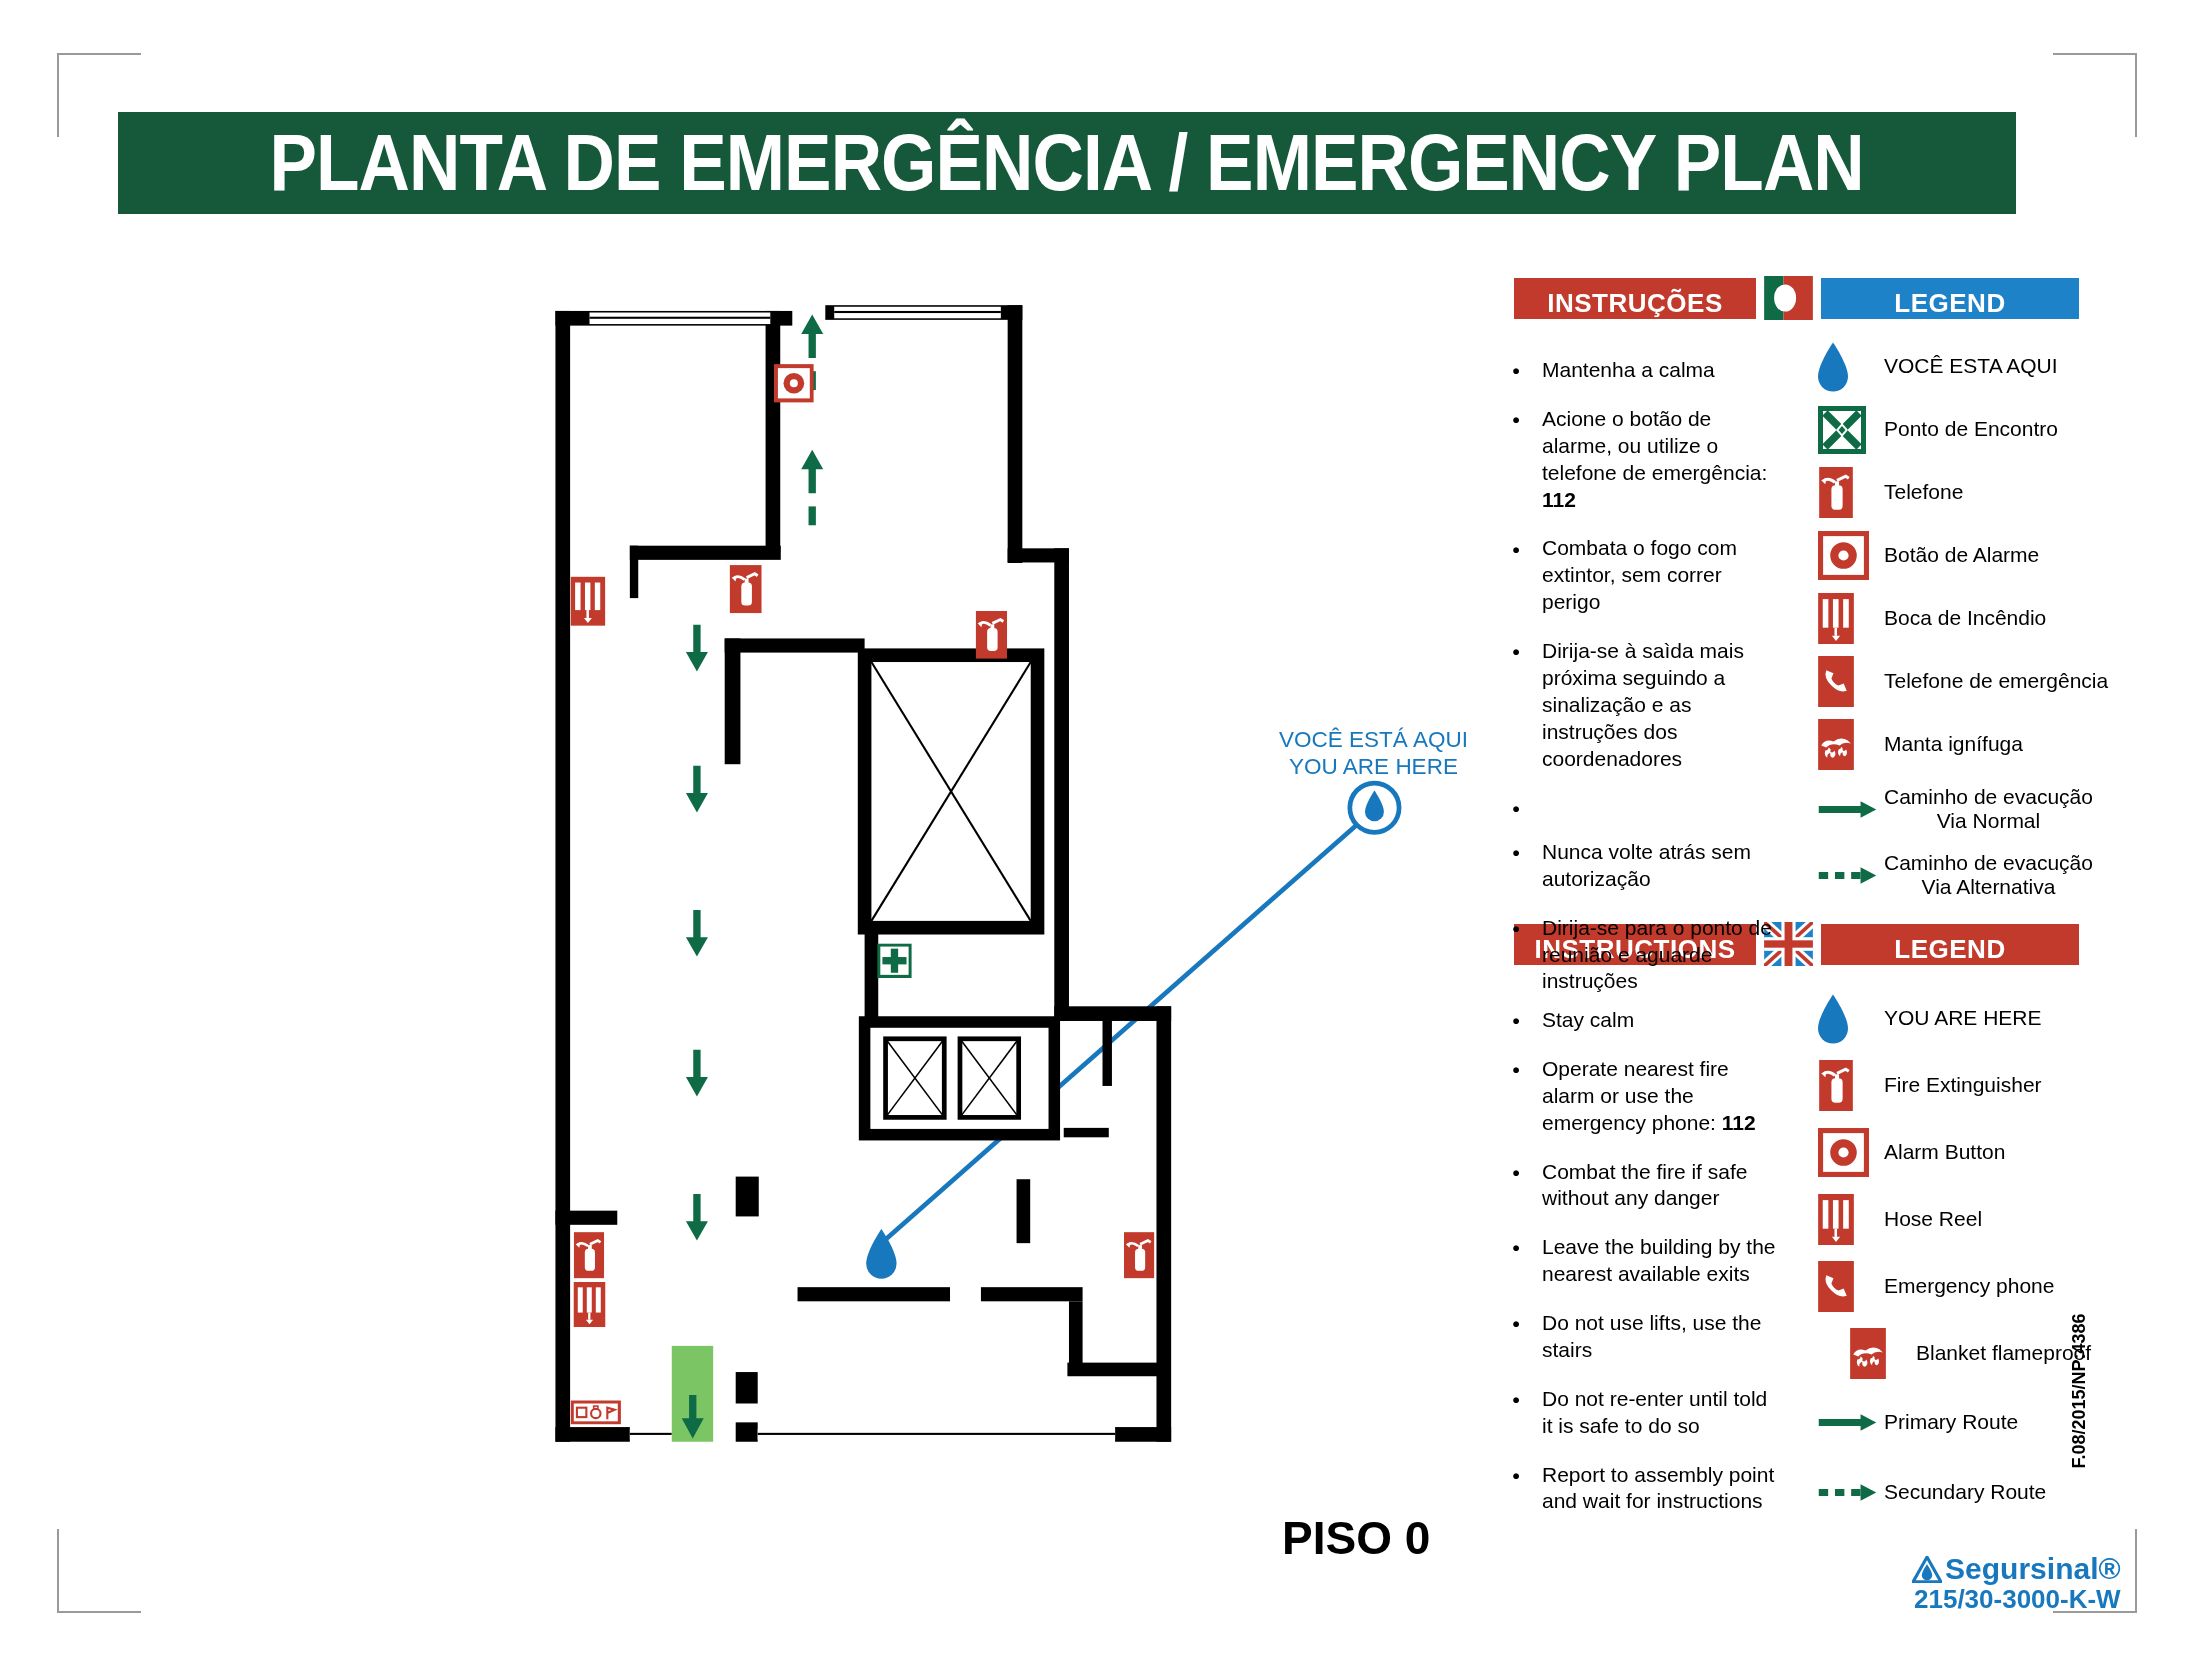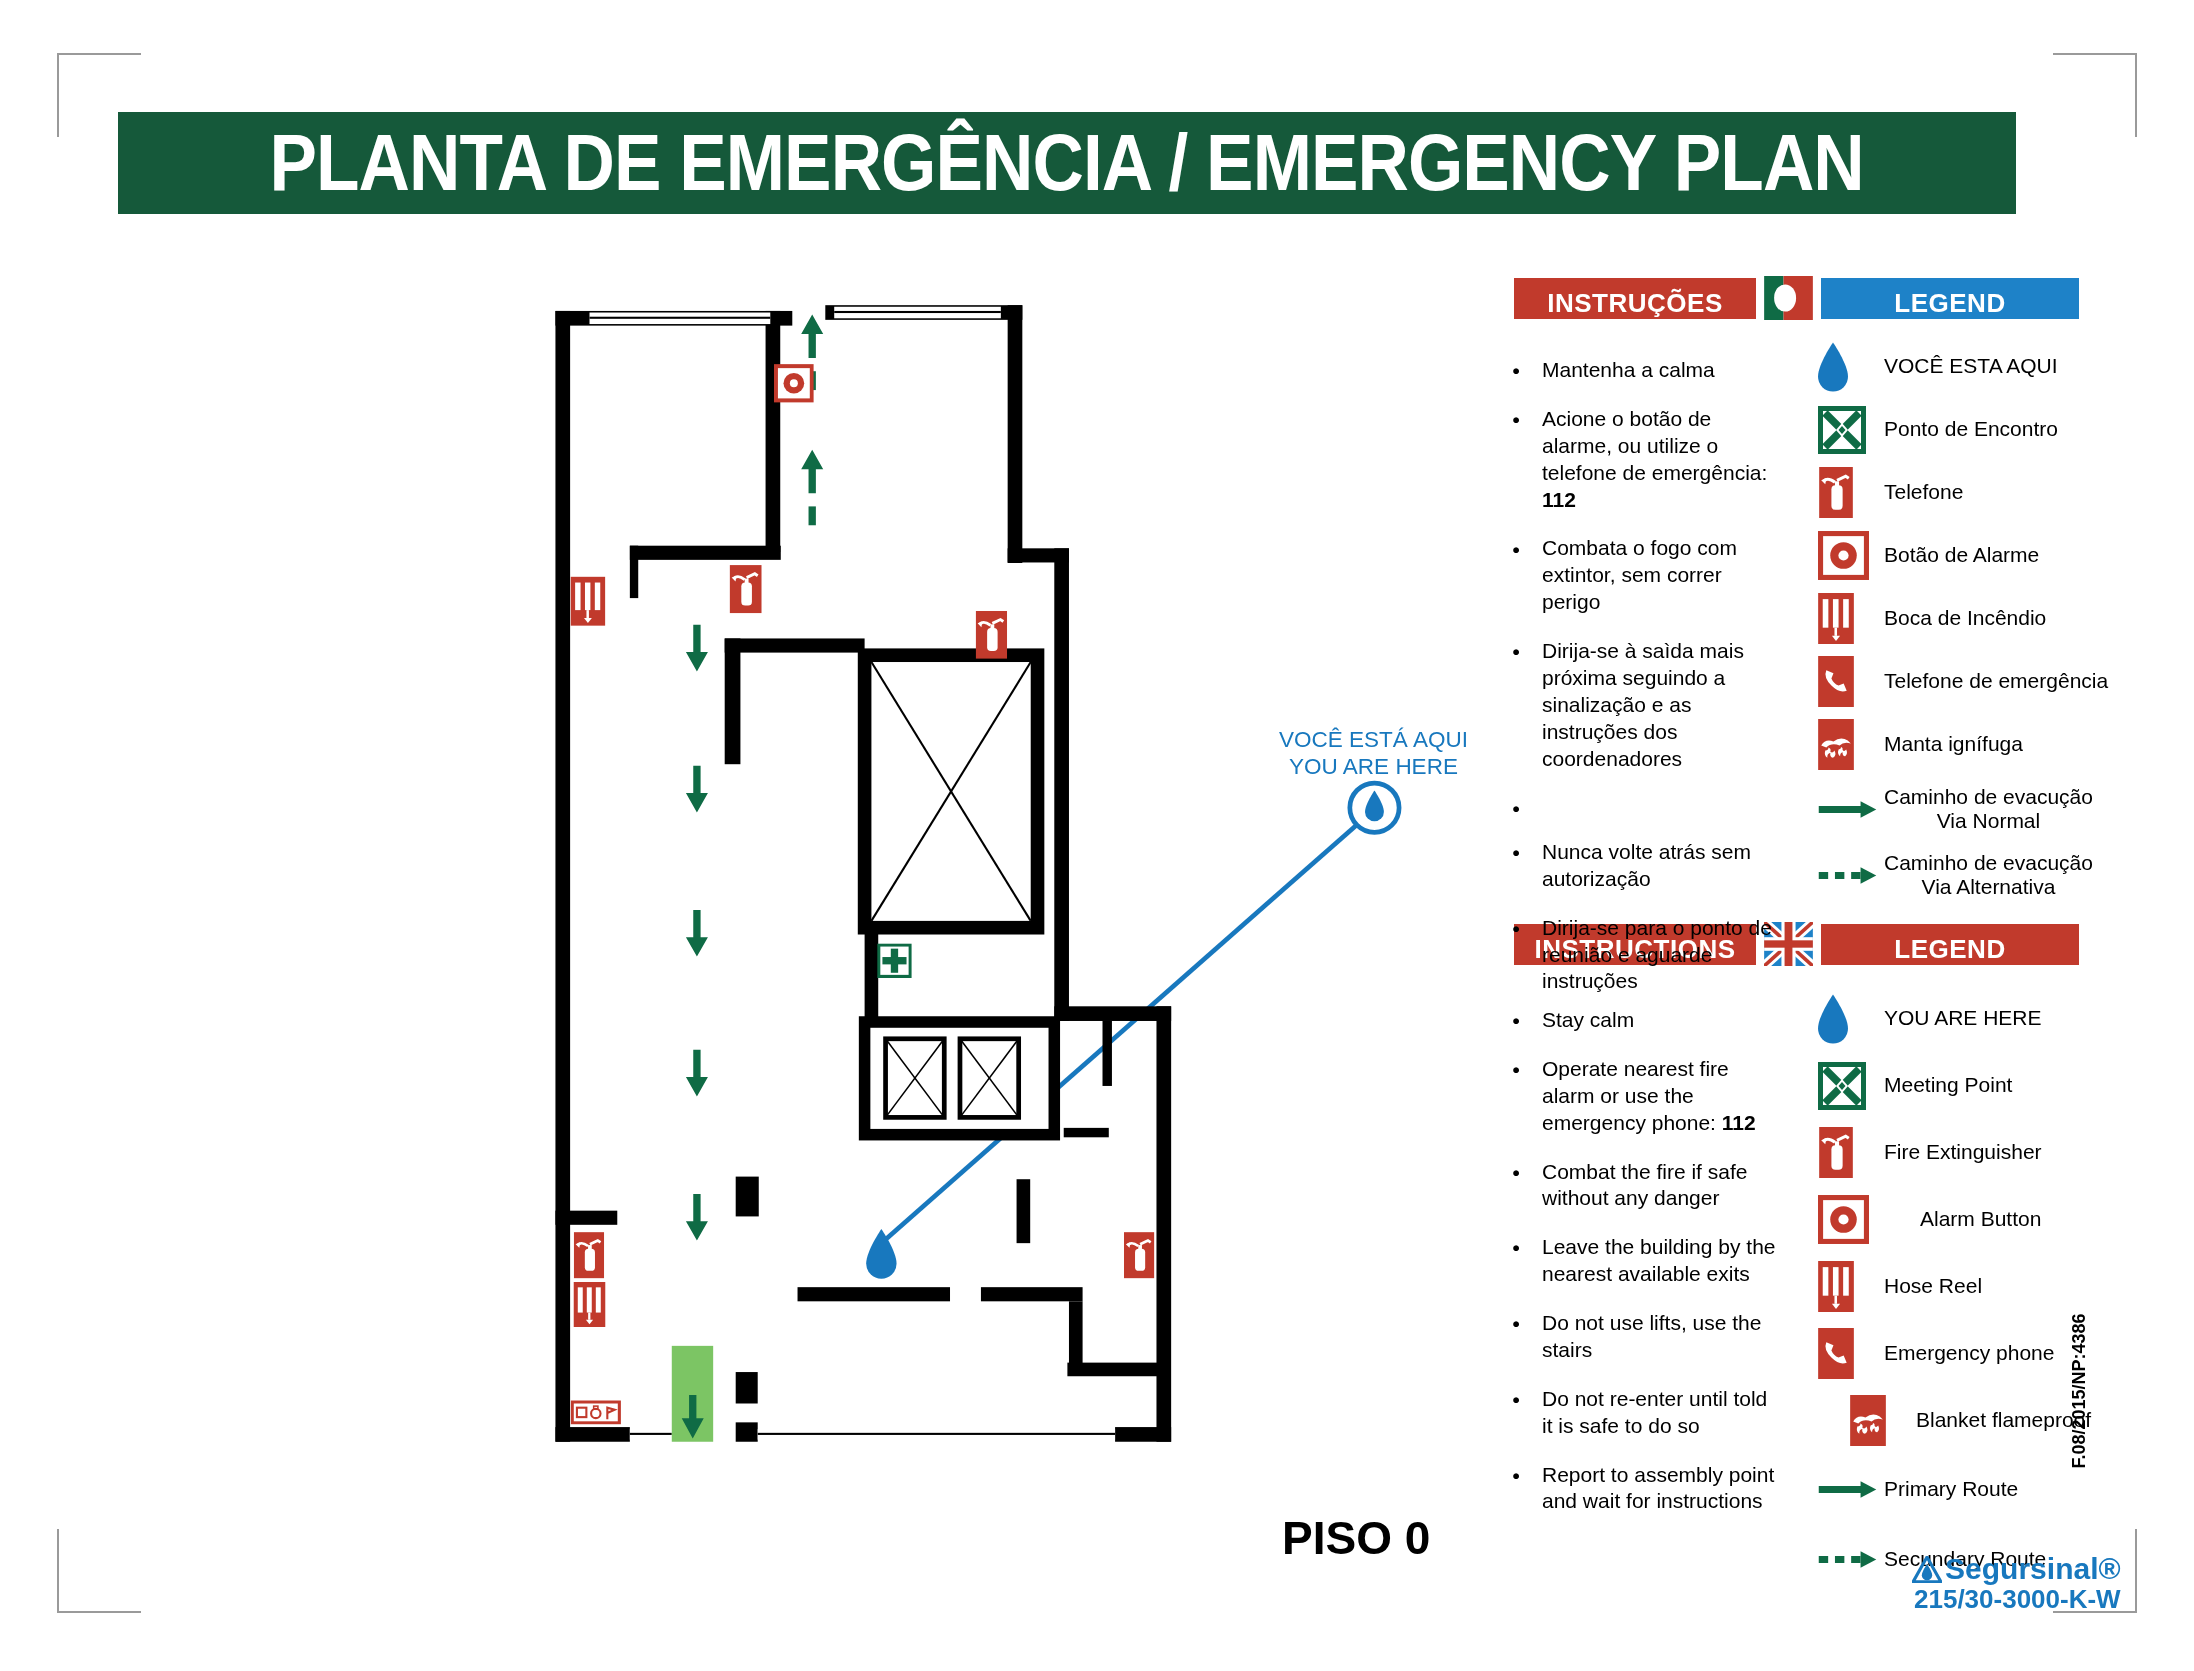--- a/index.html
+++ b/index.html
@@ -425,44 +425,32 @@
       <div class="lrow" style="height: 67px;">
         <span class="licon">
           <svg width="30" height="50" viewBox="0 0 58 95">
             <path d="M29,0 C29,0 0,42 0,66 a29,29 0 0 0 58,0 C58,42 29,0 29,0 Z" fill="#1878BE"></path>
           </svg>
         </span>
         <span class="llabel">YOU ARE HERE</span>
       </div>
       <div class="lrow" style="height: 67px;">
         <span class="licon">
-          <svg width="48" height="48" viewBox="0 0 96 96">
-        <rect x="5" y="5" width="86" height="86" fill="#fff" stroke="#0F6B45" stroke-width="10"></rect>
-        <line x1="14" y1="14" x2="82" y2="82" stroke="#0F6B45" stroke-width="15"></line>
-        <line x1="82" y1="14" x2="14" y2="82" stroke="#0F6B45" stroke-width="15"></line>
-        <polygon points="48,34 60,48 48,62 36,48" fill="#fff"></polygon>
-        <polygon points="48,40 55,48 48,56 41,48" fill="#0F6B45"></polygon>
-          </svg>
-        </span>
-        <span class="llabel">Meeting Point</span>
-      </div>
-      <div class="lrow" style="height: 67px;">
-        <span class="licon">
           <svg width="36" height="51" viewBox="0 0 66 100">
         <rect width="66" height="100" fill="#C13A2C"></rect>
         <rect x="24" y="36" width="22" height="48" rx="8" fill="#fff"></rect>
         <rect x="31" y="28" width="8" height="10" fill="#fff"></rect>
         <path d="M35 26 L52 18 L58 22" stroke="#fff" stroke-width="6" fill="none"></path>
         <path d="M31 30 C20 22 14 22 8 28" stroke="#fff" stroke-width="6" fill="none"></path>
         <polygon points="4,26 14,22 12,34" fill="#fff"></polygon>
           </svg>
         </span>
         <span class="llabel">Fire Extinguisher</span>
       </div>
-      <div class="lrow" style="height: 67px; gap: 36px;">
+      <div class="lrow" style="height: 67px;">
         <span class="licon">
           <svg width="51" height="49" viewBox="0 0 100 96">
         <rect x="5" y="5" width="90" height="86" fill="#fff" stroke="#C13A2C" stroke-width="10"></rect>
         <circle cx="50" cy="48" r="26" fill="#C13A2C"></circle>
         <circle cx="50" cy="48" r="10" fill="#fff"></circle>
           </svg>
         </span>
         <span class="llabel">Alarm Button</span>
       </div>
       <div class="lrow" style="height: 67px;">

